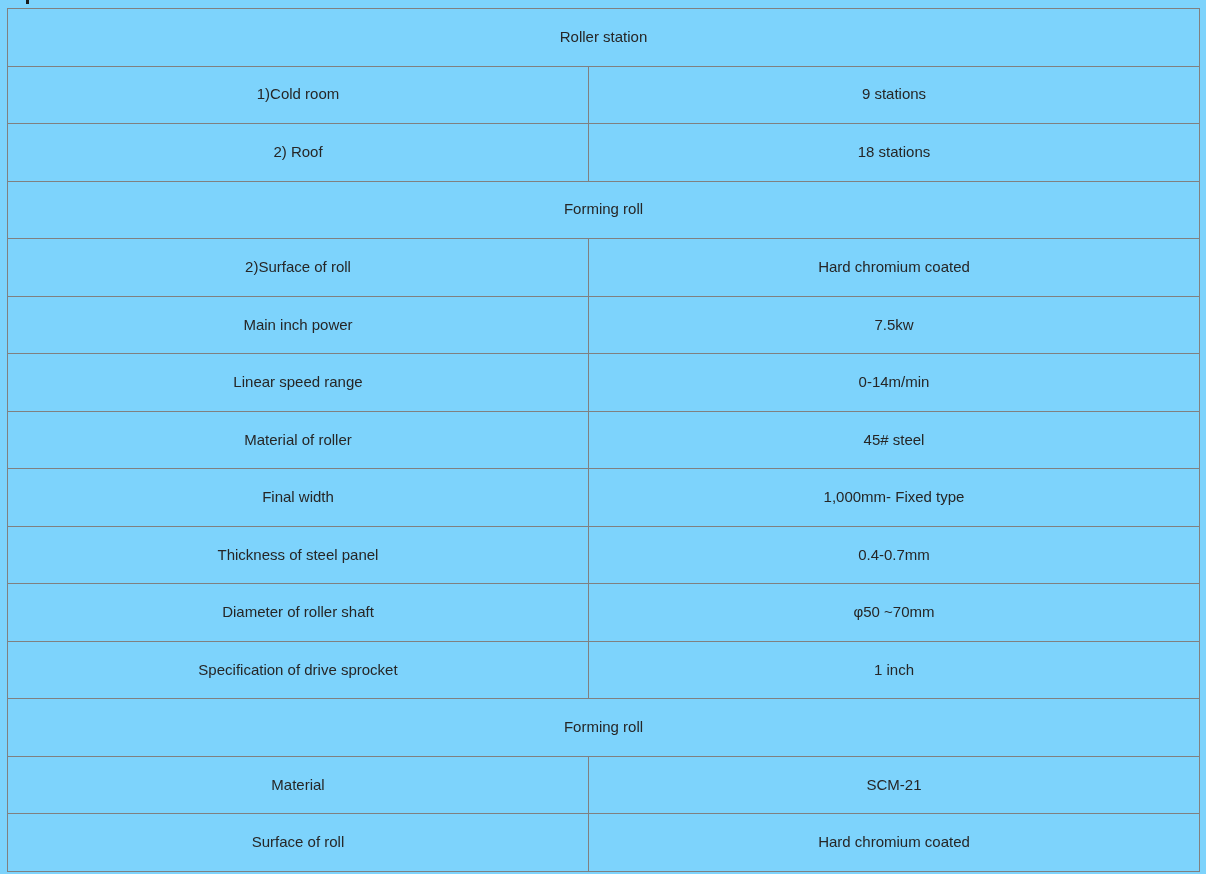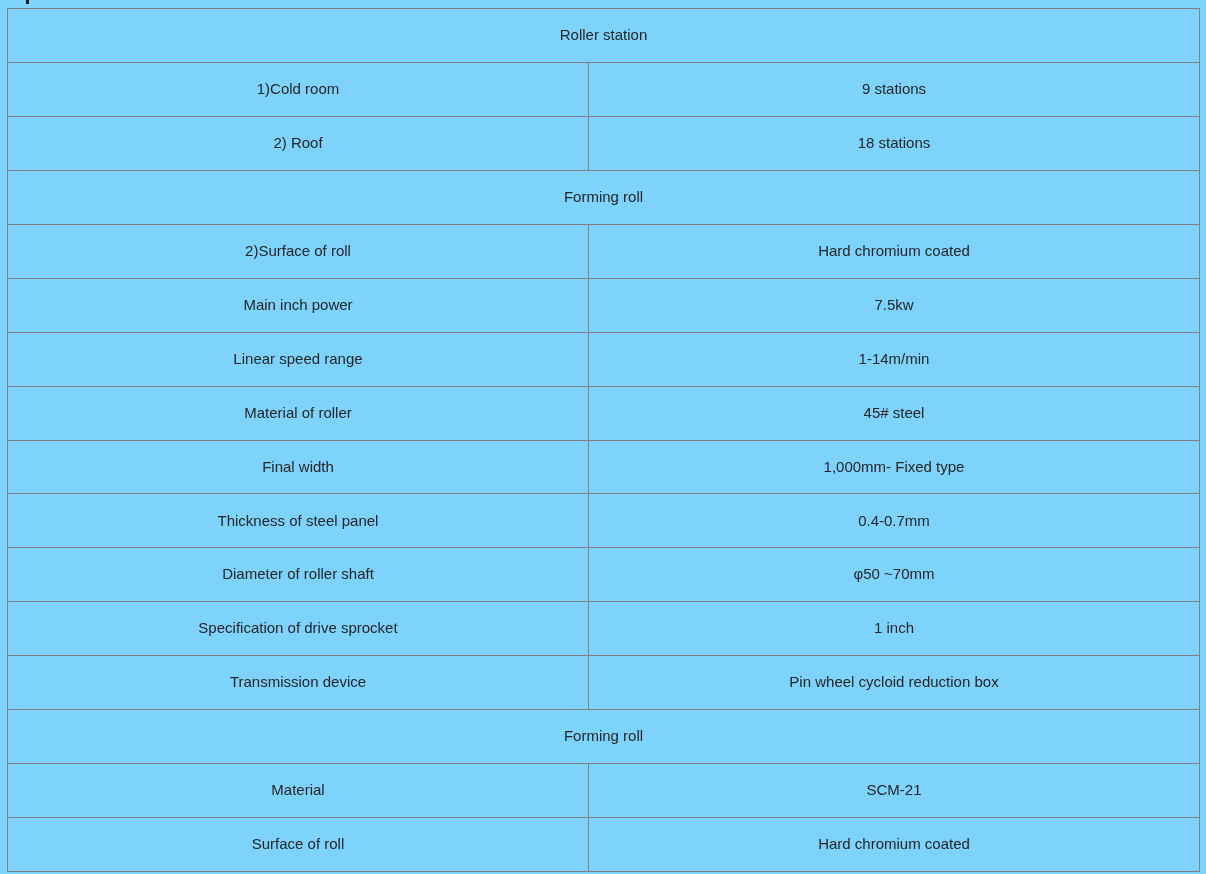--- a/index.html
+++ b/index.html
@@ -78,21 +78,21 @@
         <tr>
           <td>2)Surface of roll</td>
           <td>Hard chromium coated</td>
         </tr>
         <tr>
           <td>Main inch power</td>
           <td>7.5kw</td>
         </tr>
         <tr>
           <td>Linear speed range</td>
-          <td>1-14m/min</td>
+          <td>0-14m/min</td>
         </tr>
         <tr>
           <td>Material of roller</td>
           <td>45# steel</td>
         </tr>
         <tr>
           <td>Final width</td>
           <td>1,000mm- Fixed type</td>
         </tr>
         <tr>
@@ -101,24 +101,20 @@
         </tr>
         <tr>
           <td>Diameter of roller shaft</td>
           <td>φ50 ~70mm</td>
         </tr>
         <tr>
           <td>Specification of drive sprocket</td>
           <td>1 inch</td>
         </tr>
         <tr>
-          <td>Transmission device</td>
-          <td>Pin wheel cycloid reduction box</td>
-        </tr>
-        <tr>
           <td colspan="2">Forming roll</td>
         </tr>
         <tr>
           <td>Material</td>
           <td>SCM-21</td>
         </tr>
         <tr>
           <td>Surface of roll</td>
           <td>Hard chromium coated</td>
         </tr>

